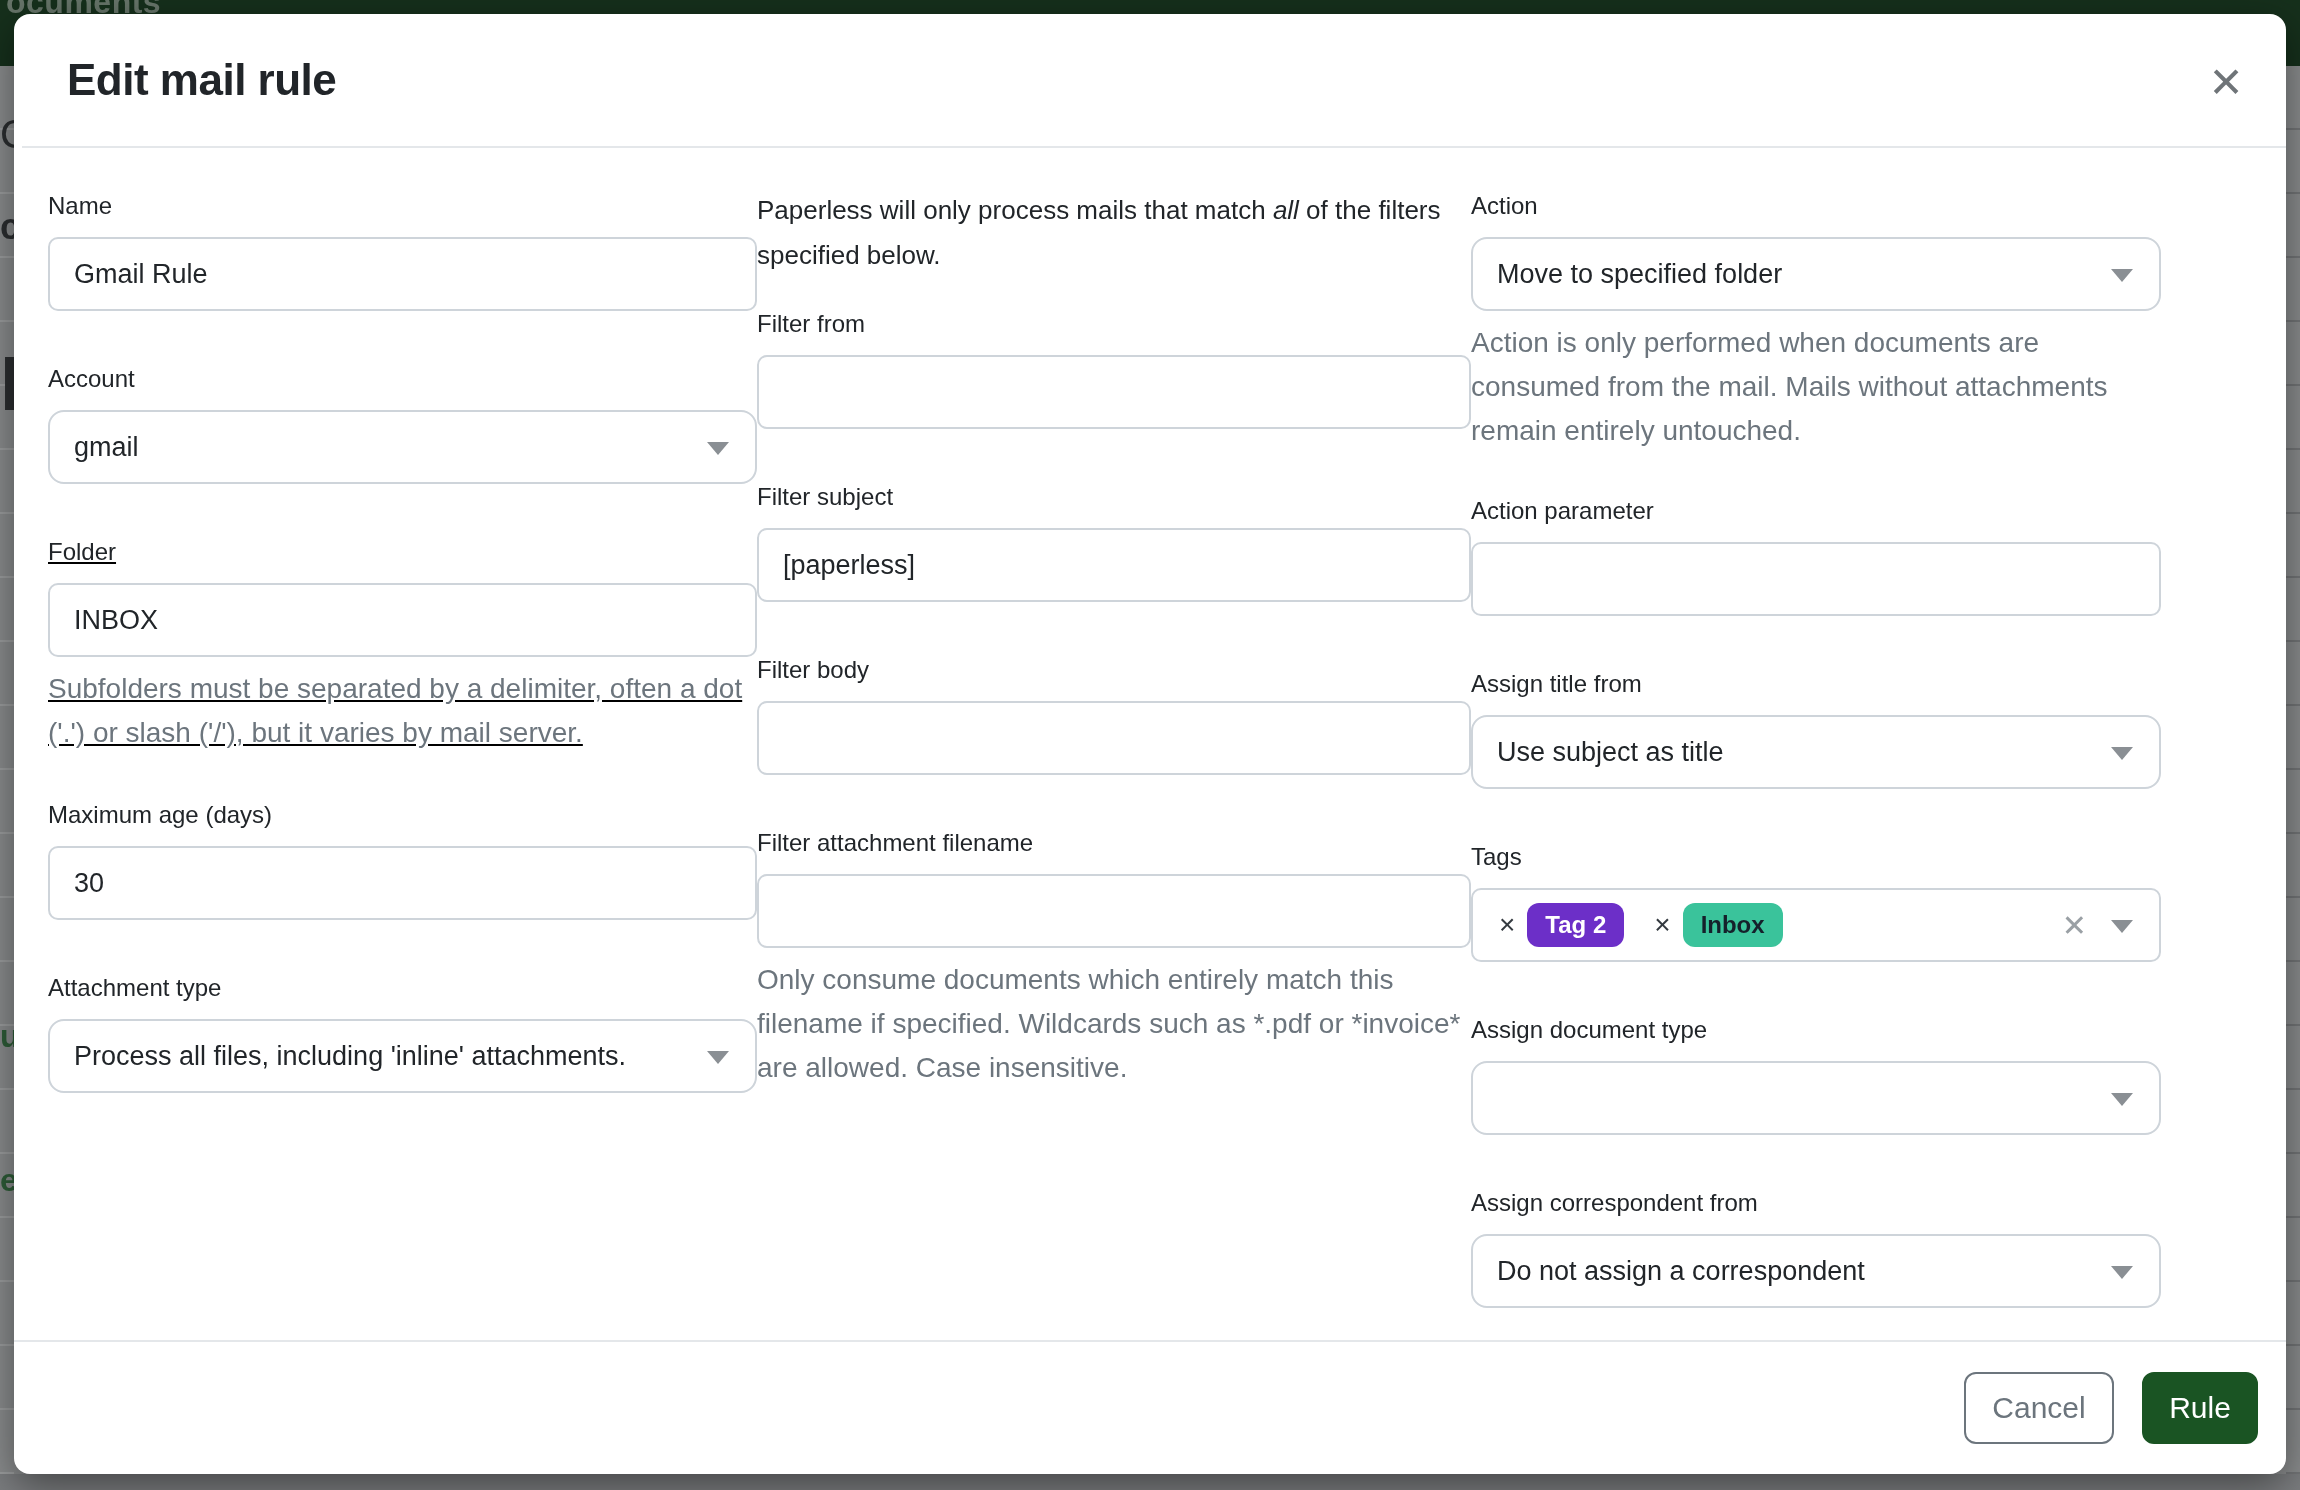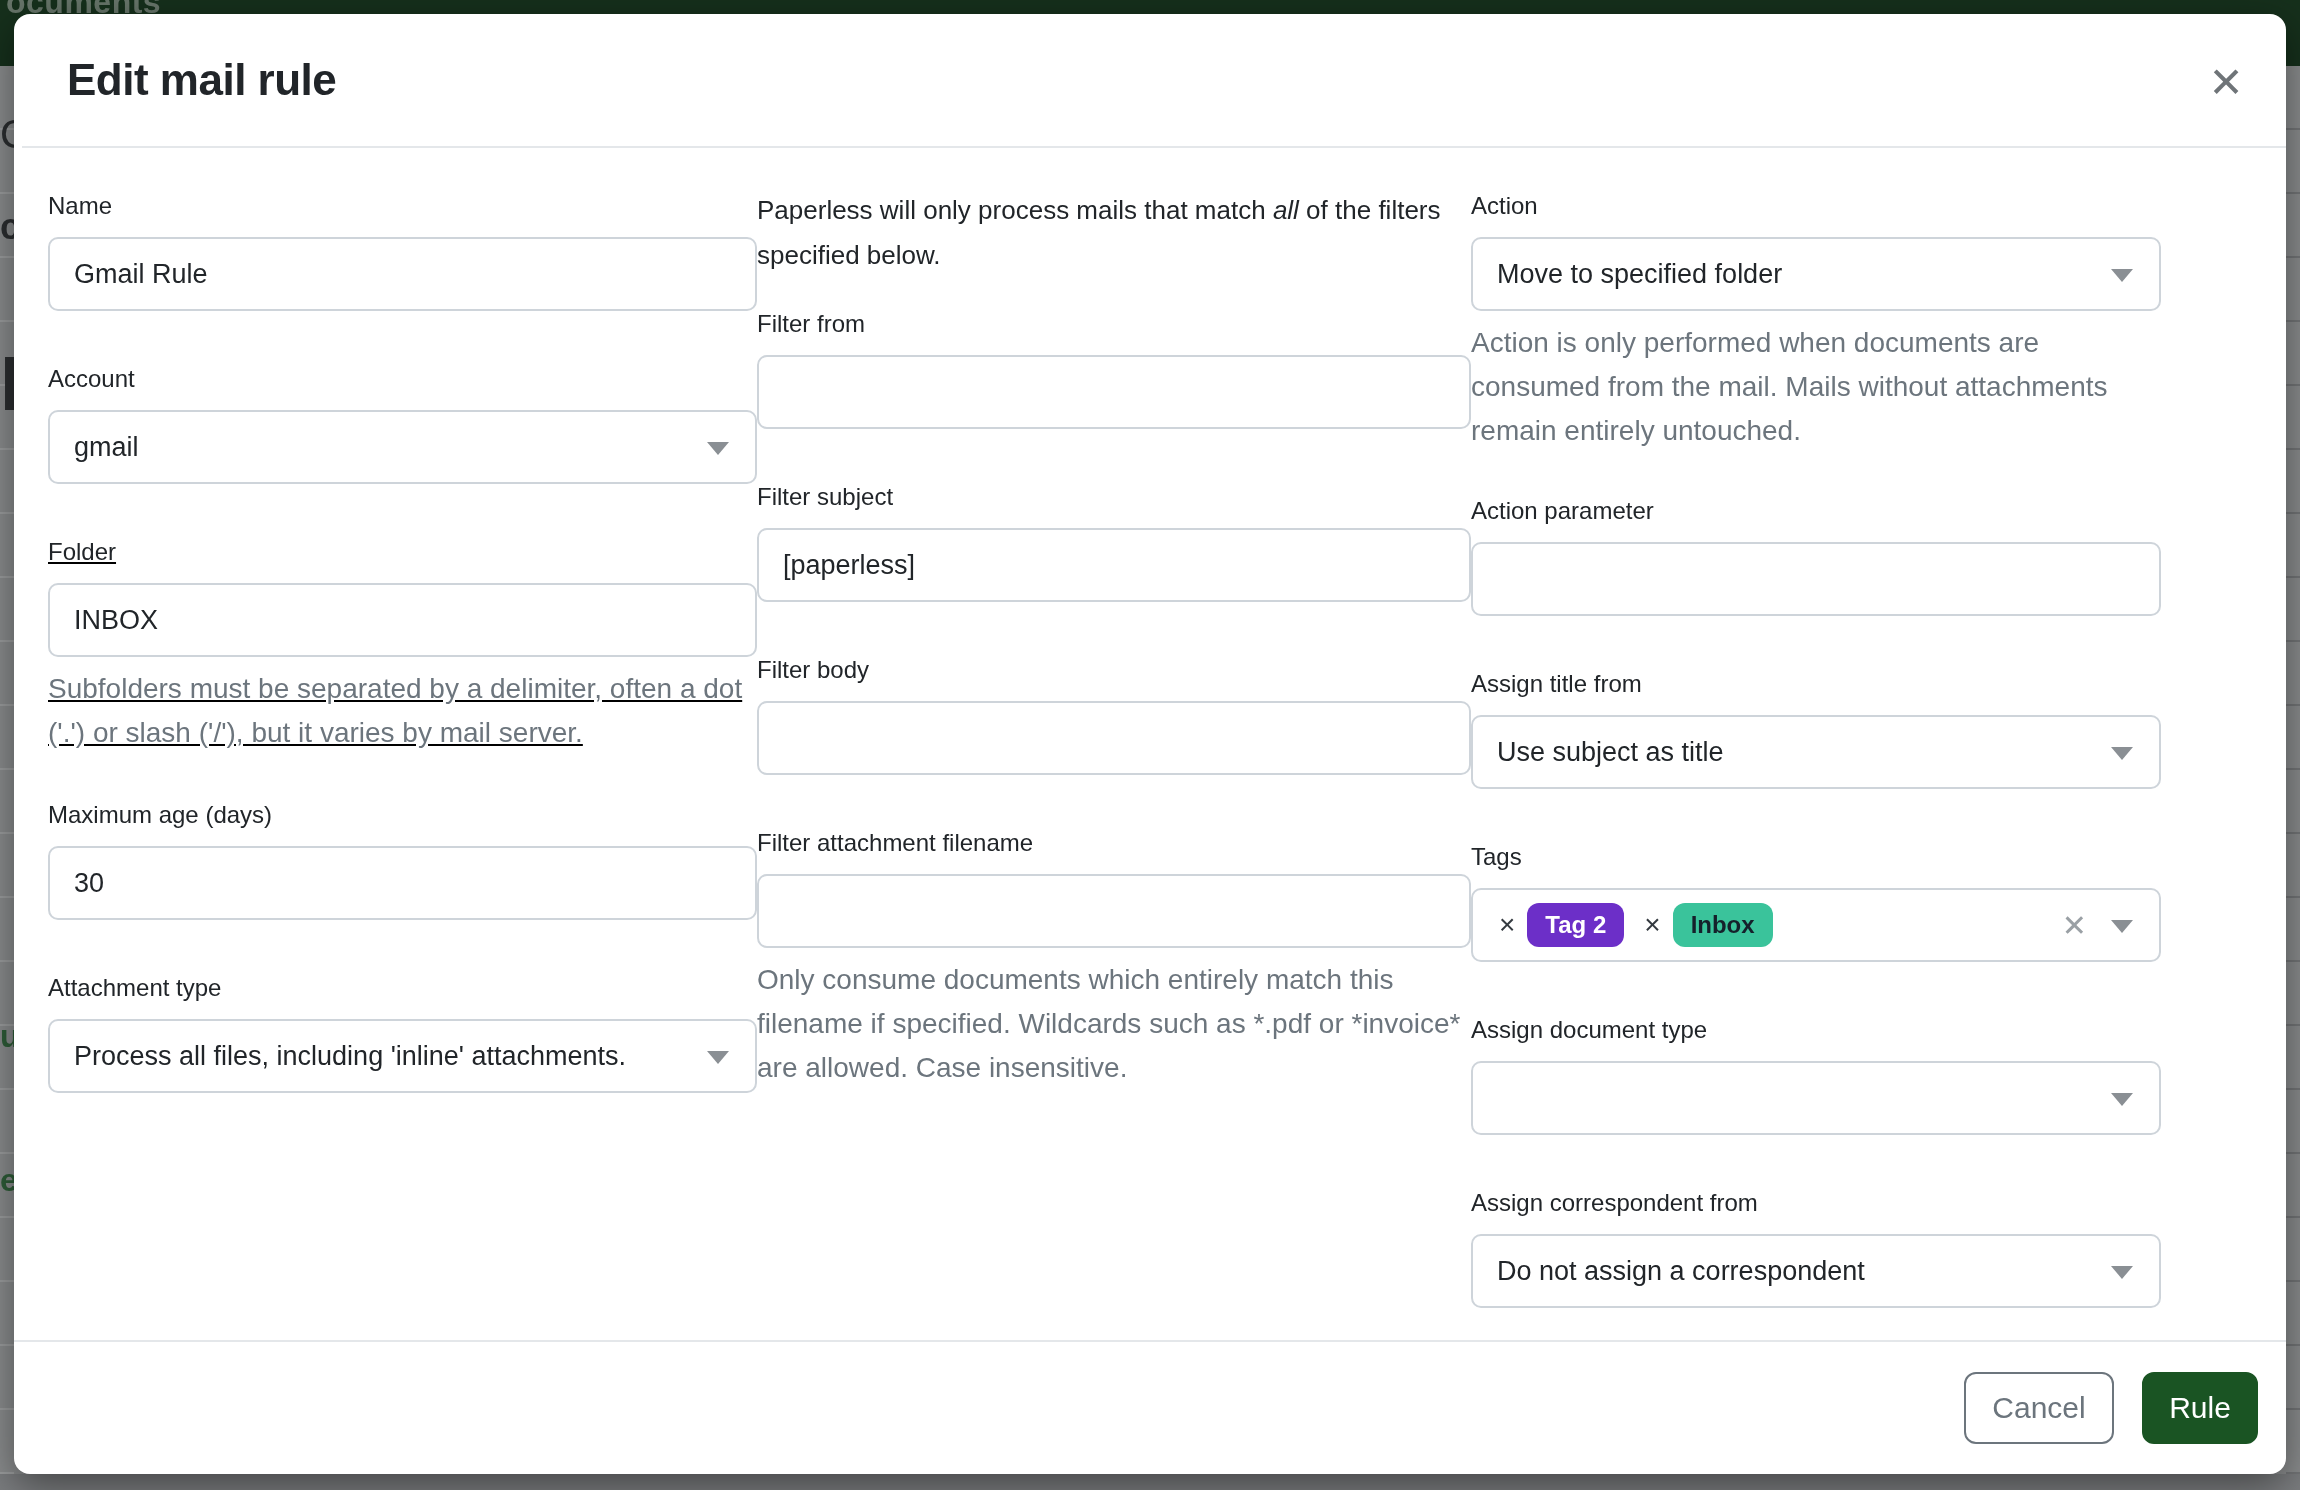--- a/index.html
+++ b/index.html
@@ -37,35 +37,35 @@
     display:flex;box-sizing:border-box;}
   .col{display:block;}
   .col-1{width:709px;}
   .col-2{width:714px;}
   .col-3{width:690px;}
 
   .grp{margin-bottom:50px;}
   .lbl{font-size:24px;line-height:36px;color:#212529;margin-bottom:13px;}
   .inp{width:100%;height:74px;border:2px solid #ced4da;border-radius:10px;box-sizing:border-box;
     font-size:27px;color:#212529;padding:0 24px;font-family:inherit;background:#fff;outline:none;}
-  .select{position:relative;width:100%;height:74px;border:2px solid #ced4da;border-radius:10px;
+  .select{position:relative;width:100%;height:74px;border:2px solid #ced4da;border-radius:16px;
     box-sizing:border-box;display:flex;align-items:center;padding:0 60px 0 24px;cursor:pointer;background:#fff;}
   .select-text{font-size:27px;color:#212529;white-space:nowrap;overflow:hidden;}
   .caret{position:absolute;right:26px;top:50%;margin-top:-5px;width:0;height:0;
     border-left:11px solid transparent;border-right:11px solid transparent;border-top:13px solid #8a8f94;}
   .help{font-size:28px;line-height:44px;color:#6c757d;margin-top:10px;}
   .intro{font-size:26px;line-height:45px;color:#212529;margin-bottom:28px;}
   .intro em{font-style:italic;}
 
   
   .tags-field{position:relative;width:100%;height:74px;border:2px solid #ced4da;border-radius:10px;
     box-sizing:border-box;display:flex;align-items:center;padding:0 100px 0 20px;background:#fff;}
   .tag-remove{font-size:28px;color:#343a40;margin:0 12px 0 6px;cursor:pointer;line-height:1;}
   .pill{height:44px;border-radius:12px;padding:0 18px;display:flex;align-items:center;
-    font-size:24px;font-weight:700;margin-right:14px;}
+    font-size:24px;font-weight:700;margin-right:24px;}
   .tags-clear{position:absolute;right:72px;top:50%;transform:translateY(-50%);font-size:30px;color:#9aa0a5;cursor:pointer;}
 
   
   .modal-footer{position:absolute;left:0;right:0;bottom:0;height:134px;border-top:2px solid #e4e7ea;
     display:flex;align-items:center;justify-content:flex-end;padding-right:28px;box-sizing:border-box;}
   .btn{font-family:inherit;font-size:30px;height:72px;border-radius:12px;cursor:pointer;display:flex;
     align-items:center;justify-content:center;box-sizing:border-box;}
   .btn-cancel{width:150px;background:#ffffff;border:2px solid #6c757d;color:#6c757d;margin-right:28px;}
   .btn-save{width:116px;background:#1a5423;border:2px solid #1a5423;color:#ffffff;}
 </style>

